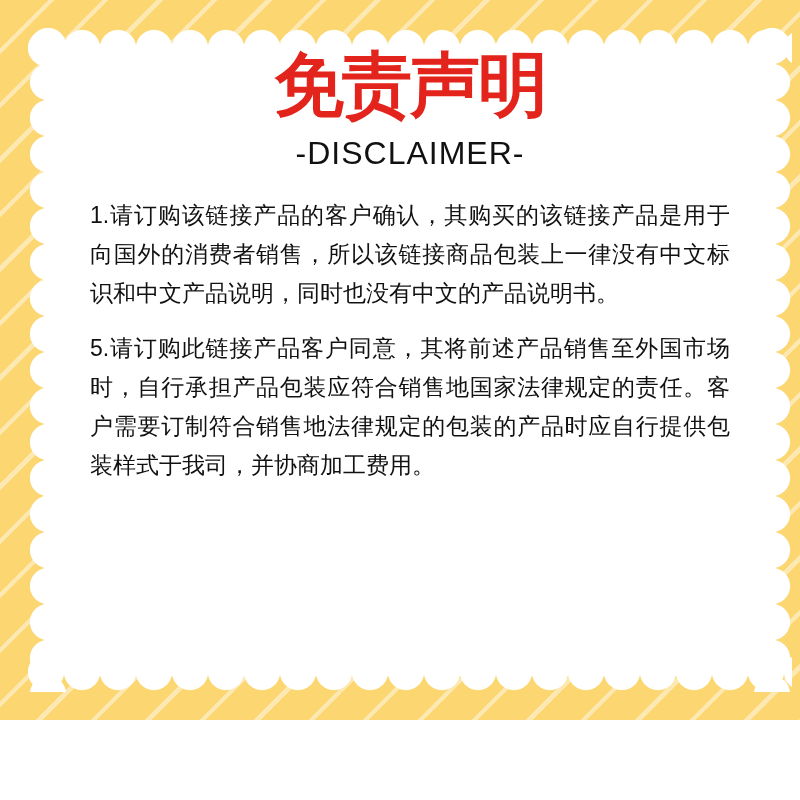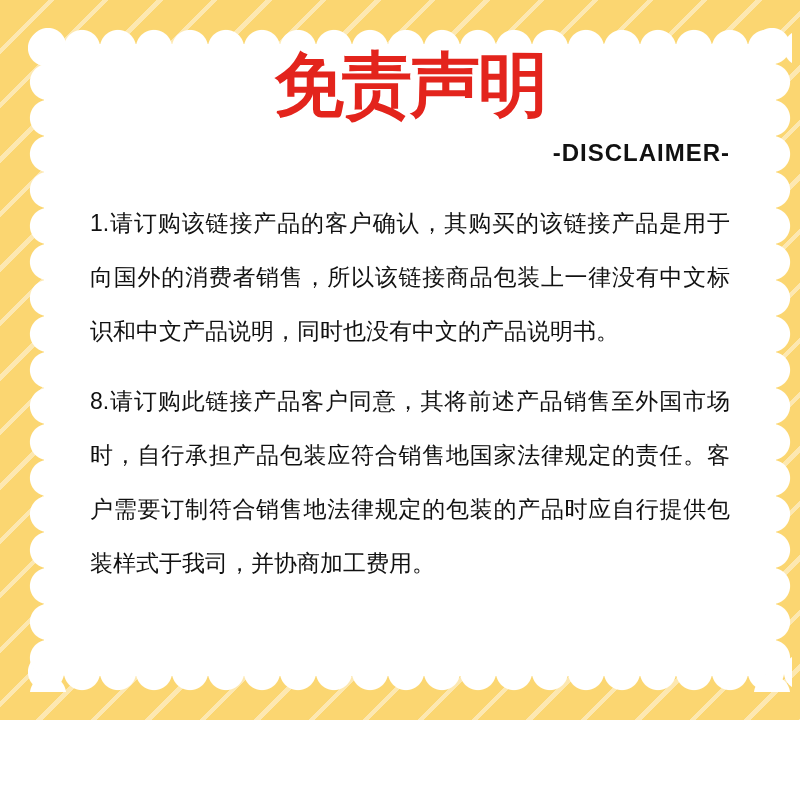--- a/index.html
+++ b/index.html
@@ -69,50 +69,50 @@
     margin: 0;
     text-align: center;
     font-size: 70px;
     line-height: 78px;
     font-weight: bold;
     letter-spacing: -2px;
     color: #e3241c;
   }
   .subtitle {
     margin: 14px 0 0 0;
-    text-align: right;
-    font-size: 24px;
+    text-align: center;
+    font-size: 32px;
     line-height: 30px;
-    font-weight: bold;
+    font-weight: normal;
     letter-spacing: 1px;
     color: #111111;
   }
   .paragraphs {
     margin-top: 28px;
   }
   .para {
     margin: 0 0 16px 0;
     font-size: 23px;
-    line-height: 54px;
+    line-height: 39px;
     color: #111111;
     text-align: justify;
     text-justify: inter-ideograph;
   }
 </style>
 </head>
 <body>
 
 <div class="page">
   <div class="scallop scallop-top"></div>
   <div class="scallop scallop-bottom"></div>
   <div class="scallop scallop-left"></div>
   <div class="scallop scallop-right"></div>
   <div class="card-core"></div>
 
   <div class="content">
     <h1 class="title" style="color: rgb(227, 36, 28);">免责声明</h1>
     <h2 class="subtitle" style="color: rgb(17, 17, 17);">-DISCLAIMER-</h2>
     <div class="paragraphs">
       <p class="para">1.请订购该链接产品的客户确认，其购买的该链接产品是用于向国外的消费者销售，所以该链接商品包装上一律没有中文标识和中文产品说明，同时也没有中文的产品说明书。</p>
-      <p class="para">8.请订购此链接产品客户同意，其将前述产品销售至外国市场时，自行承担产品包装应符合销售地国家法律规定的责任。客户需要订制符合销售地法律规定的包装的产品时应自行提供包装样式于我司，并协商加工费用。</p>
+      <p class="para">5.请订购此链接产品客户同意，其将前述产品销售至外国市场时，自行承担产品包装应符合销售地国家法律规定的责任。客户需要订制符合销售地法律规定的包装的产品时应自行提供包装样式于我司，并协商加工费用。</p>
     </div>
   </div>
 </div>
 
 </body></html>

